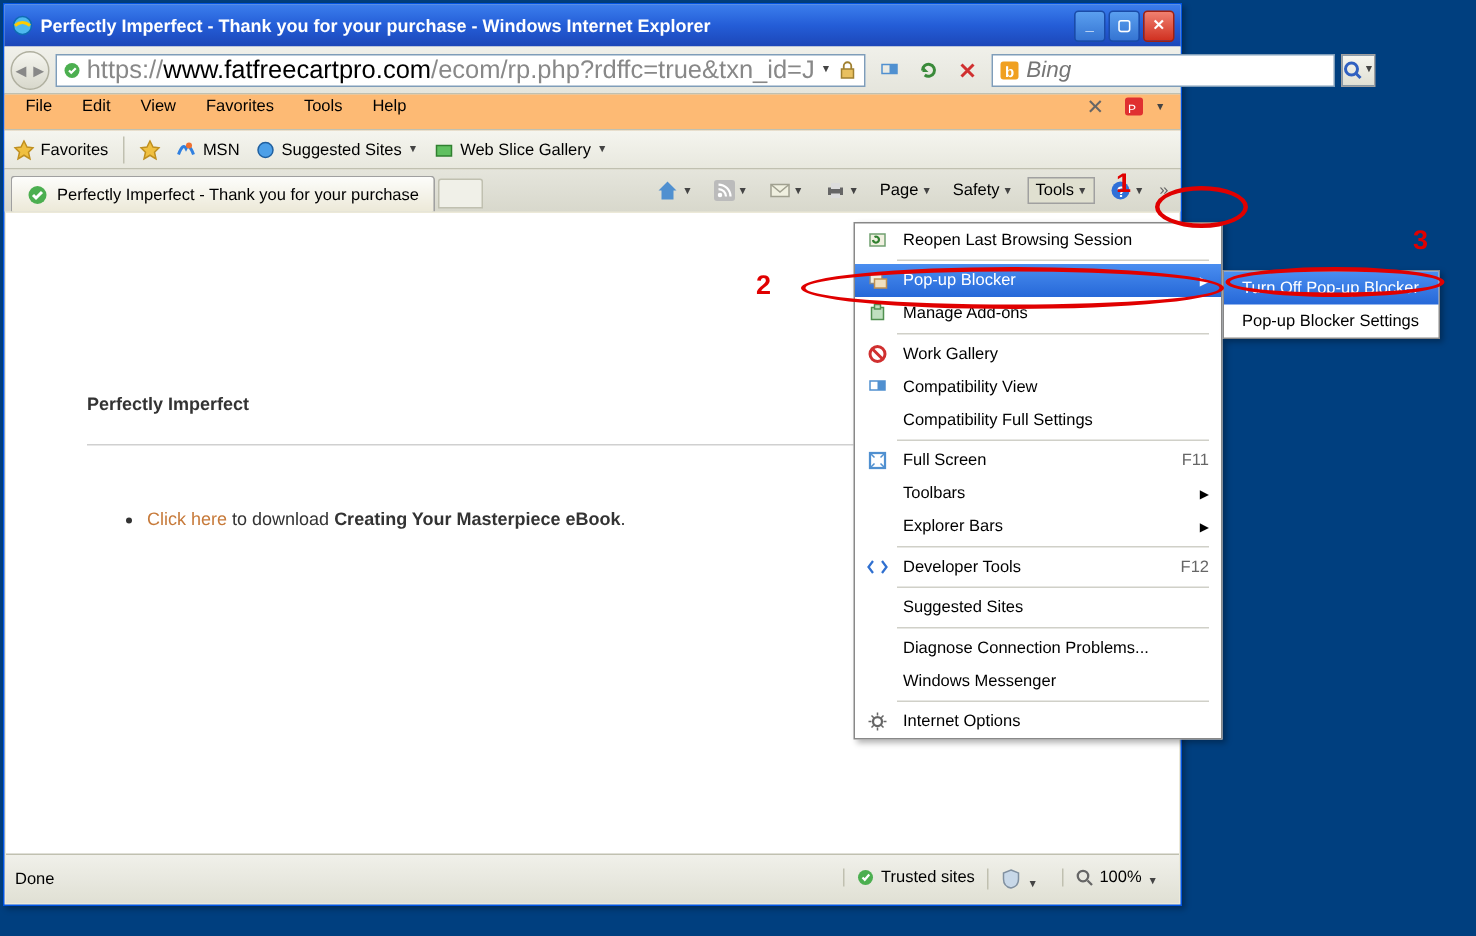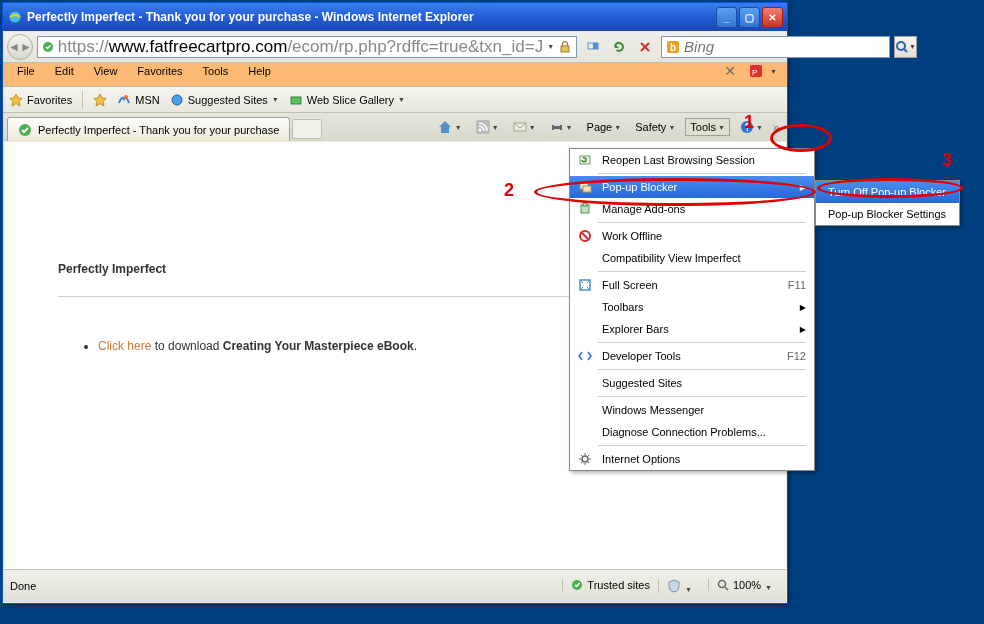--- a/index.html
+++ b/index.html
@@ -536,25 +536,34 @@
     <span class="dd-label">Manage Add-ons</span>
   </div>
   <div class="dd-sep"></div>
   <div class="dd-item">
     <span class="dd-icon-col">
         <svg width="14" height="14" viewBox="0 0 14 14">
           <circle cx="7" cy="7" r="5" fill="none" stroke="#d03030" stroke-width="2"></circle>
           <path d="M3 3 L11 11" stroke="#d03030" stroke-width="2"></path>
         </svg>
       </span>
-    <span class="dd-label">Work Offline</span>
+    <span class="dd-label">Work Gallery</span>
+  </div>
+  <div class="dd-item">
+    <span class="dd-icon-col">
+        <svg width="14" height="14" viewBox="0 0 14 14">
+          <rect x="2" y="3" width="10" height="6" fill="none" stroke="#5090d0"></rect>
+          <rect x="7" y="3" width="5" height="6" fill="#5090d0"></rect>
+        </svg>
+      </span>
+    <span class="dd-label">Compatibility View</span>
   </div>
   <div class="dd-item">
     <span class="dd-icon-col"></span>
-    <span class="dd-label">Compatibility View Imperfect</span>
+    <span class="dd-label">Compatibility Full Settings</span>
   </div>
   <div class="dd-sep"></div>
   <div class="dd-item">
     <span class="dd-icon-col">
         <svg width="14" height="14" viewBox="0 0 14 14">
           <rect x="2" y="2" width="10" height="10" fill="none" stroke="#5090d0" stroke-width="1.5"></rect>
           <path d="M5 5 L2 2 M9 5 L12 2 M5 9 L2 12 M9 9 L12 12" stroke="#5090d0"></path>
         </svg>
       </span>
     <span class="dd-label">Full Screen</span>
@@ -581,25 +590,25 @@
     <span class="dd-short">F12</span>
   </div>
   <div class="dd-sep"></div>
   <div class="dd-item">
     <span class="dd-icon-col"></span>
     <span class="dd-label">Suggested Sites</span>
   </div>
   <div class="dd-sep"></div>
   <div class="dd-item">
     <span class="dd-icon-col"></span>
+    <span class="dd-label">Diagnose Connection Problems...</span>
+  </div>
+  <div class="dd-item">
+    <span class="dd-icon-col"></span>
     <span class="dd-label">Windows Messenger</span>
-  </div>
-  <div class="dd-item">
-    <span class="dd-icon-col"></span>
-    <span class="dd-label">Diagnose Connection Problems...</span>
   </div>
   <div class="dd-sep"></div>
   <div class="dd-item">
     <span class="dd-icon-col">
         <svg width="14" height="14" viewBox="0 0 14 14">
           <circle cx="7" cy="7" r="3" fill="none" stroke="#666" stroke-width="1.5"></circle>
           <path d="M7 1 L7 3 M7 11 L7 13 M1 7 L3 7 M11 7 L13 7 M3 3 L4.5 4.5 M9.5 9.5 L11 11 M3 11 L4.5 9.5 M9.5 4.5 L11 3" stroke="#666"></path>
         </svg>
       </span>
     <span class="dd-label">Internet Options</span>

